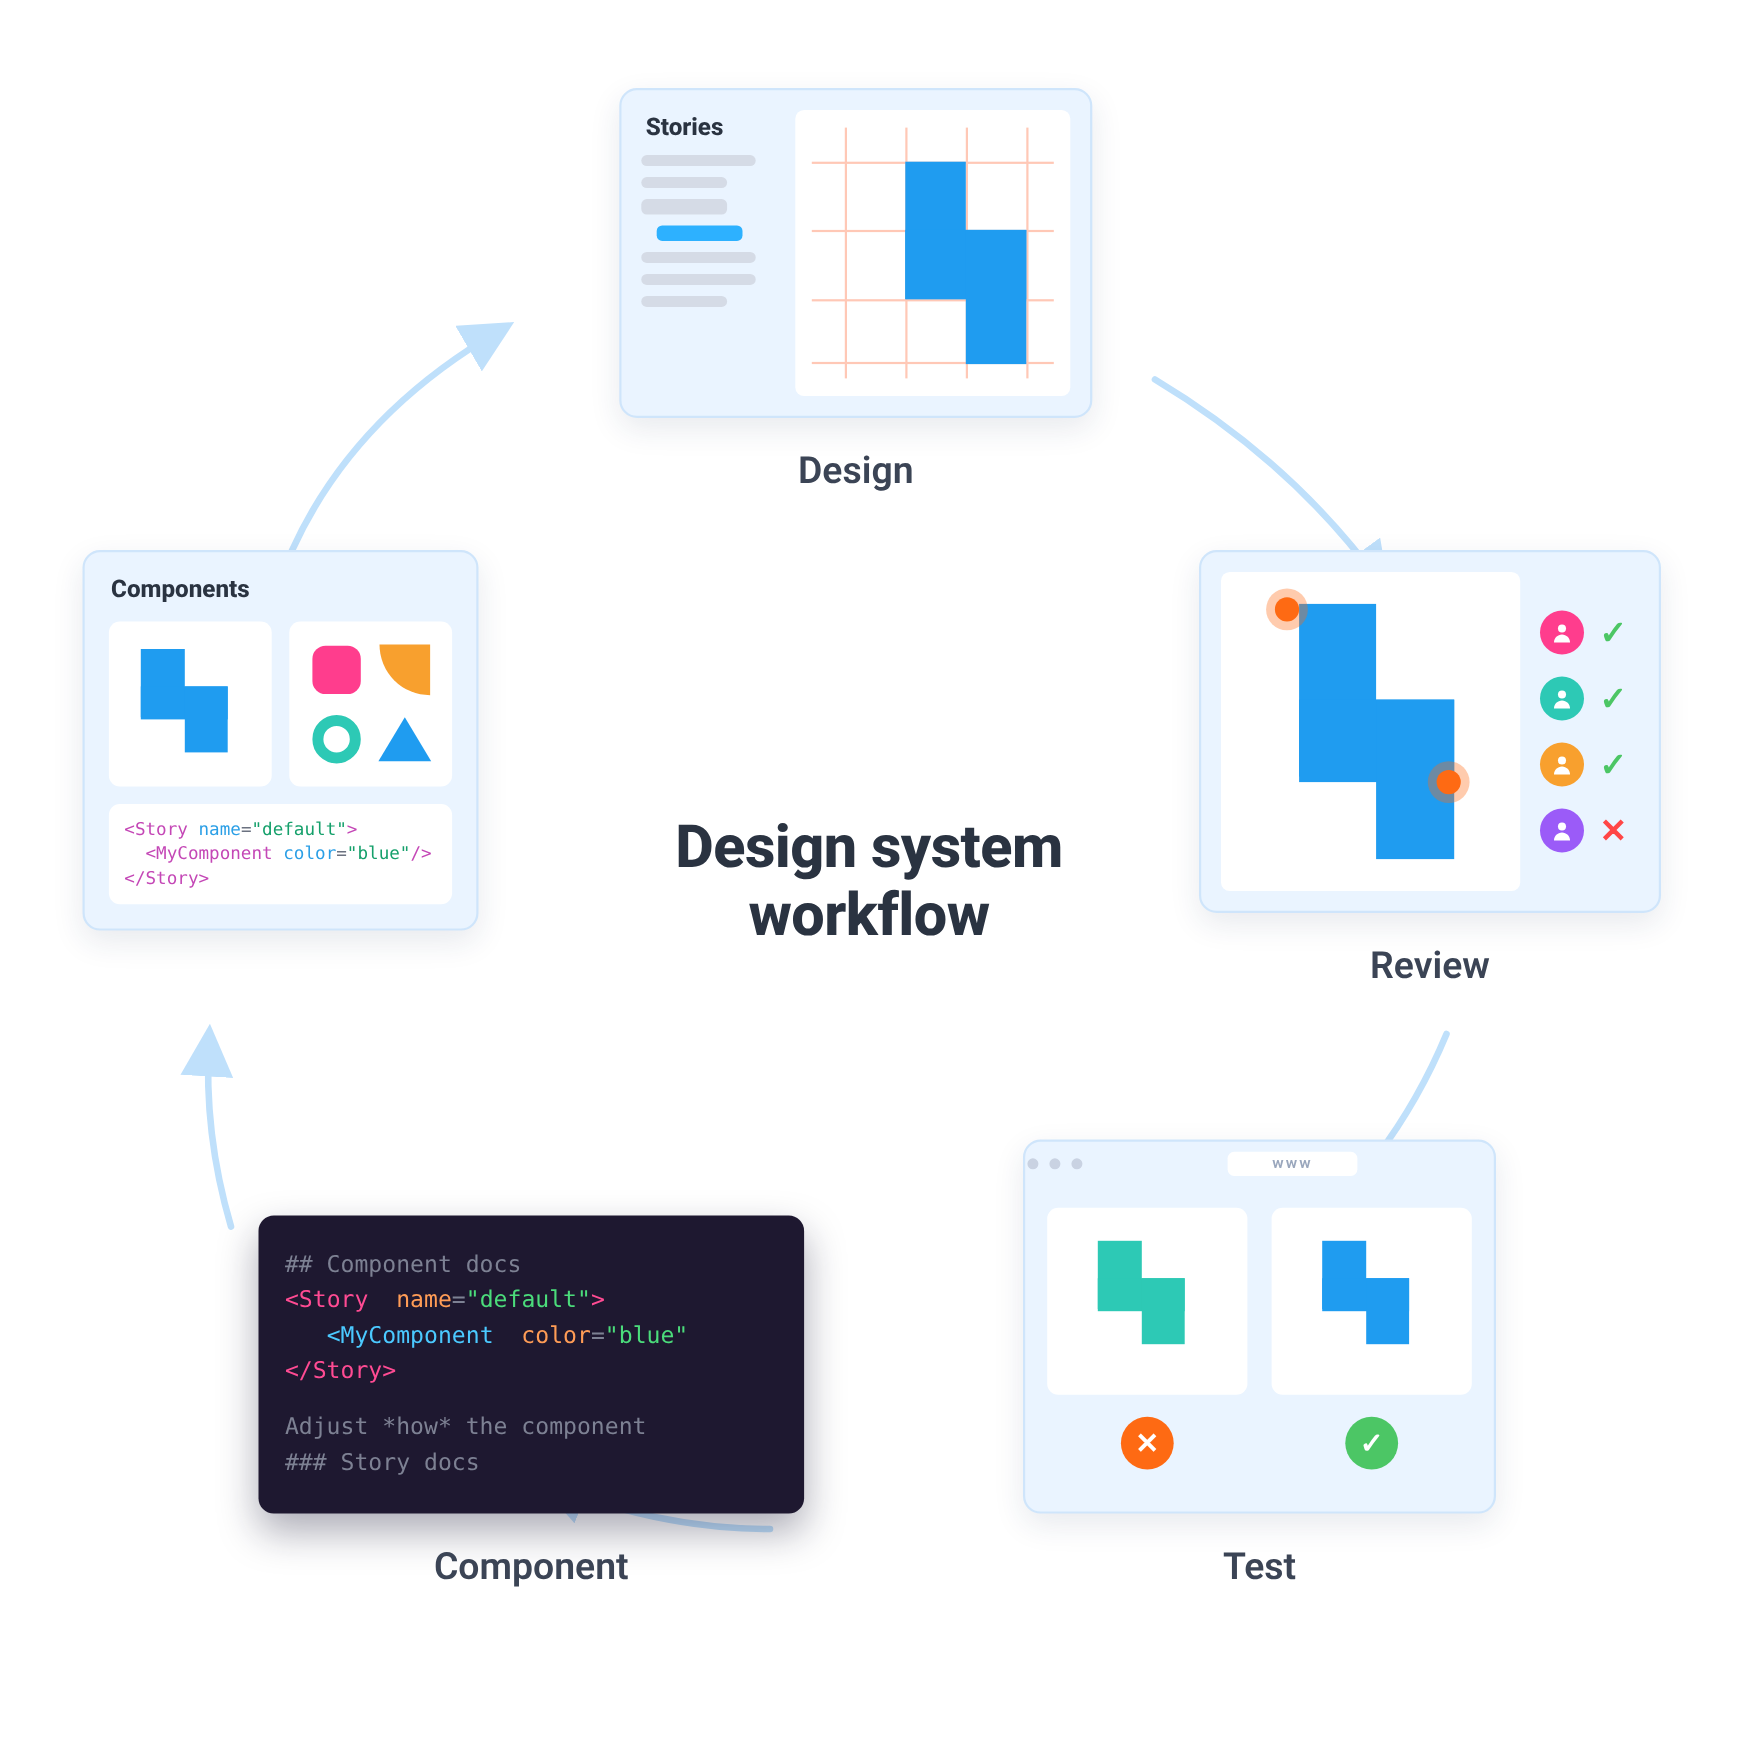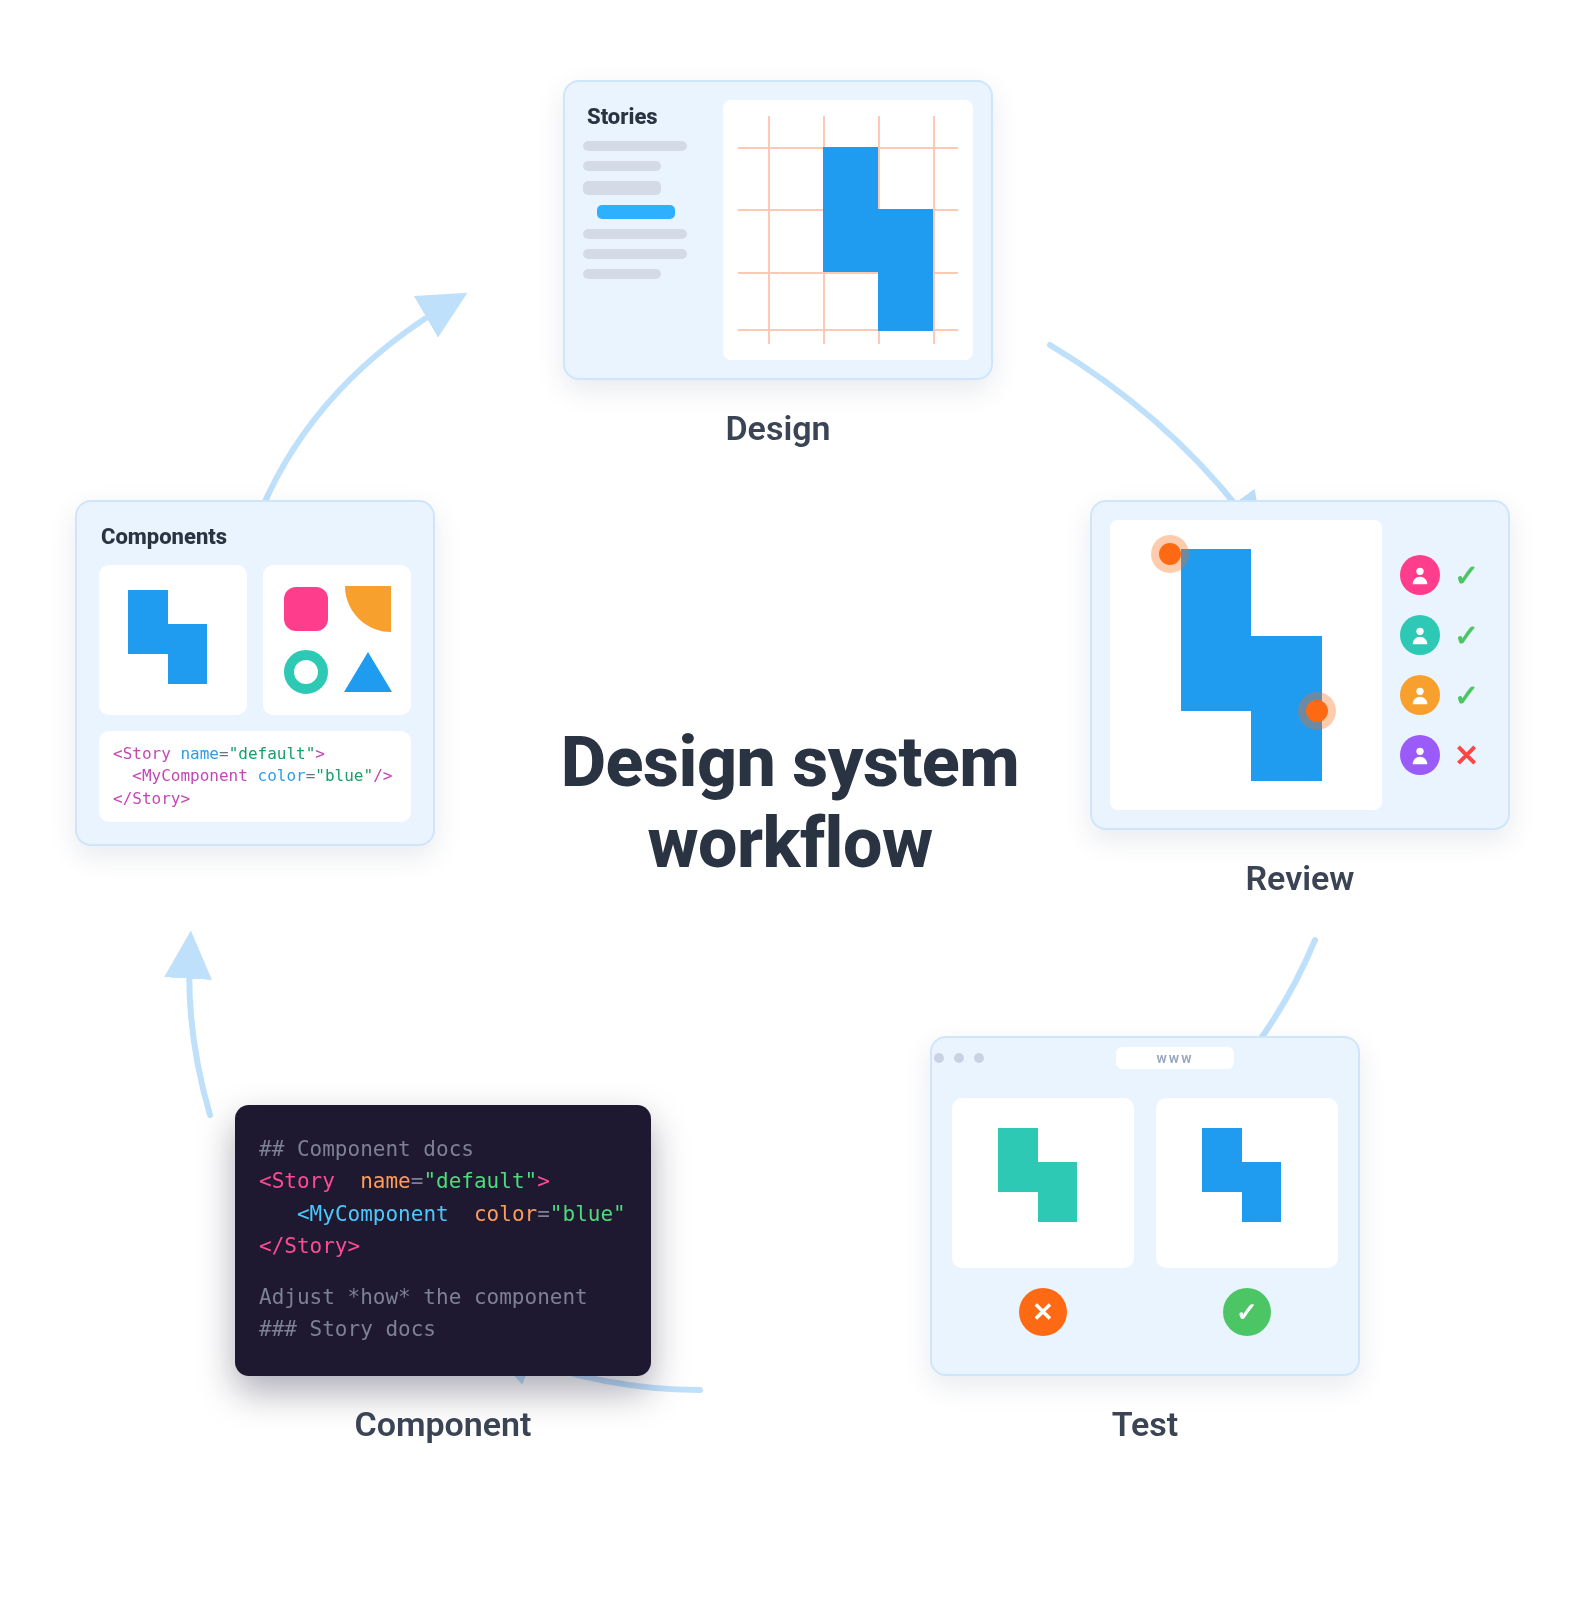--- a/index.html
+++ b/index.html
@@ -33,21 +33,21 @@
     width:1580px;
     height:1604px;
     margin:0 auto;
   }
   .center-title{
     position:absolute;
     left:50%;top:50%;
     transform:translate(-50%,-50%);
     text-align:center;
     font-weight:800;
-    font-size:70px;
+    font-size:54px;
     line-height:1.15;
     color:#2a3341;
     letter-spacing:-0.5px;
   }
   .node{
     position:absolute;
   }
   .label{
     text-align:center;
     font-size:34px;
@@ -103,21 +103,21 @@
   .test-body{display:flex;gap:22px;padding:20px}
   .tcard{flex:1;background:#fff;border-radius:10px;height:170px;position:relative}
   .tbtns{display:flex;gap:22px;padding:0 20px 16px}
   .tbtn{flex:1;display:flex;justify-content:center}
   .circ{width:48px;height:48px;border-radius:50%;display:flex;align-items:center;justify-content:center;color:#fff;font-size:26px;font-weight:800}
   .circ.bad{background:var(--orange)} .circ.good{background:var(--green)}
 
   
   .document{left:235px; bottom:160px;}
   .doc-panel{
-    width:416px; background:var(--code-bg); color:#dfe3ee;
+    width:496px; background:var(--code-bg); color:#dfe3ee;
     border-radius:14px; padding:28px 24px 30px;
     font-family:ui-monospace,SFMono-Regular,Menlo,Consolas,monospace;
     font-size:21px; line-height:1.55; box-shadow:0 16px 36px rgba(20,20,50,.35);
     white-space:nowrap; overflow:hidden;
   }
   .doc-panel .dim{color:var(--code-dim)}
   .doc-panel .kw-pink{color:var(--code-pink)}
   .doc-panel .attr{color:var(--code-orange)}
   .doc-panel .str{color:var(--code-green)}
   .doc-panel .cyan{color:var(--code-cyan)}

